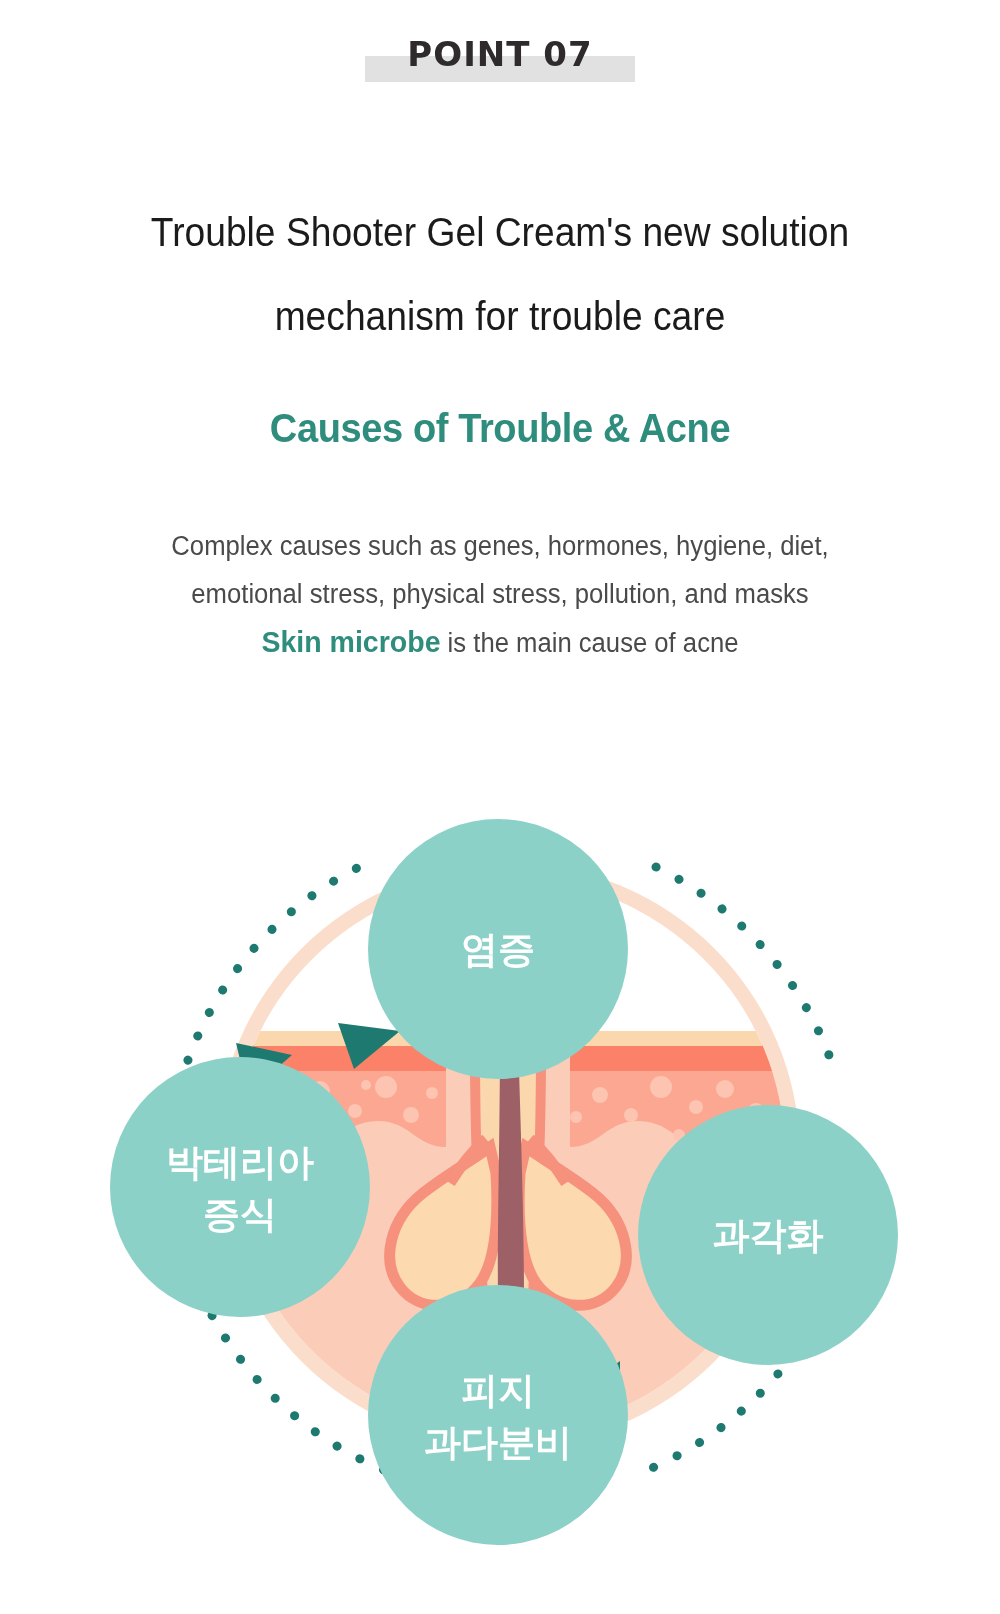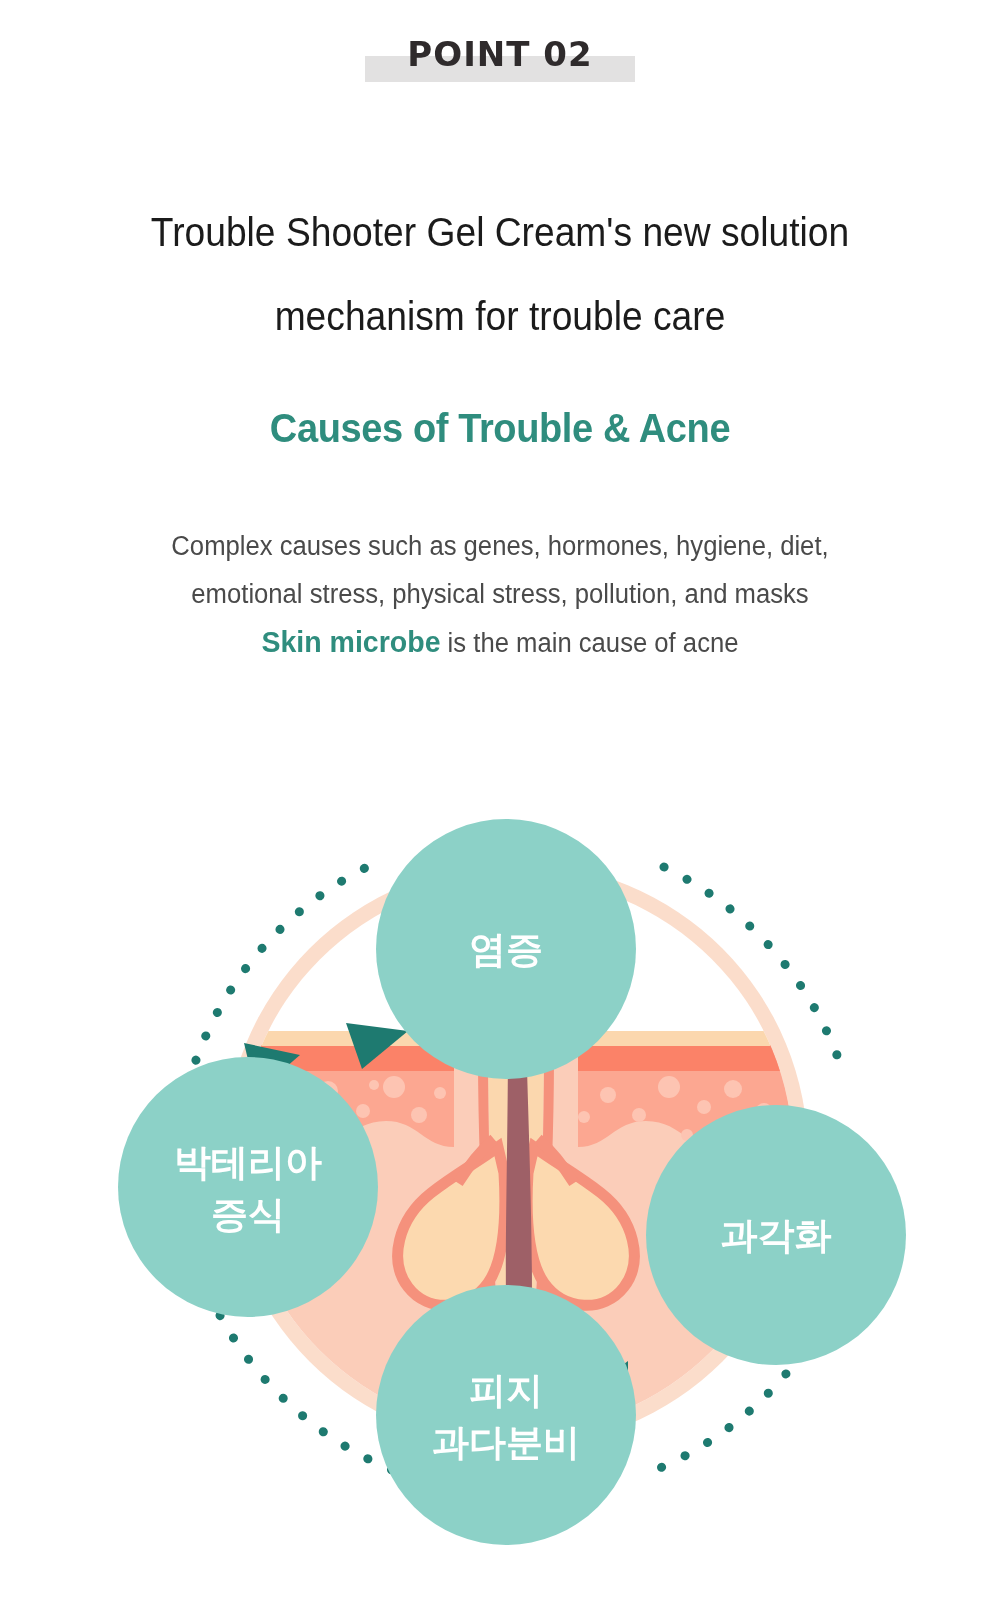--- a/index.html
+++ b/index.html
@@ -55,37 +55,37 @@
     font-family:"Liberation Sans Narrow","Liberation Sans",sans-serif;
     transform:scaleX(0.95); transform-origin:50% 0;
   }
   .body-copy .line{ display:block; }
   .hl{
     color:#2f8d7e; font-weight:bold; font-size:30px;
   }
 
   
   .diagram{
-    position:absolute; left:116px; top:755px; width:800px; height:790px;
+    position:absolute; left:108px; top:755px; width:800px; height:790px;
   }
   .diagram svg{ display:block; width:800px; height:790px; }
 
   .bub-text{
     fill:#ffffff;
     font-family:"Liberation Sans Narrow","Liberation Sans",sans-serif;
     font-weight:bold;
     font-size:37px;
   }
 </style>
 </head>
 <body>
 
 <div class="point-wrap">
   <div class="point-band"></div>
-  <div class="point-label">POINT  02</div>
+  <div class="point-label">POINT  07</div>
 </div>
 
 <div class="headline">
   <div>Trouble Shooter Gel Cream's new solution</div>
   <div>mechanism for trouble care</div>
 </div>
 
 <div class="subtitle">Causes of Trouble &amp; Acne</div>
 
 <div class="body-copy">

